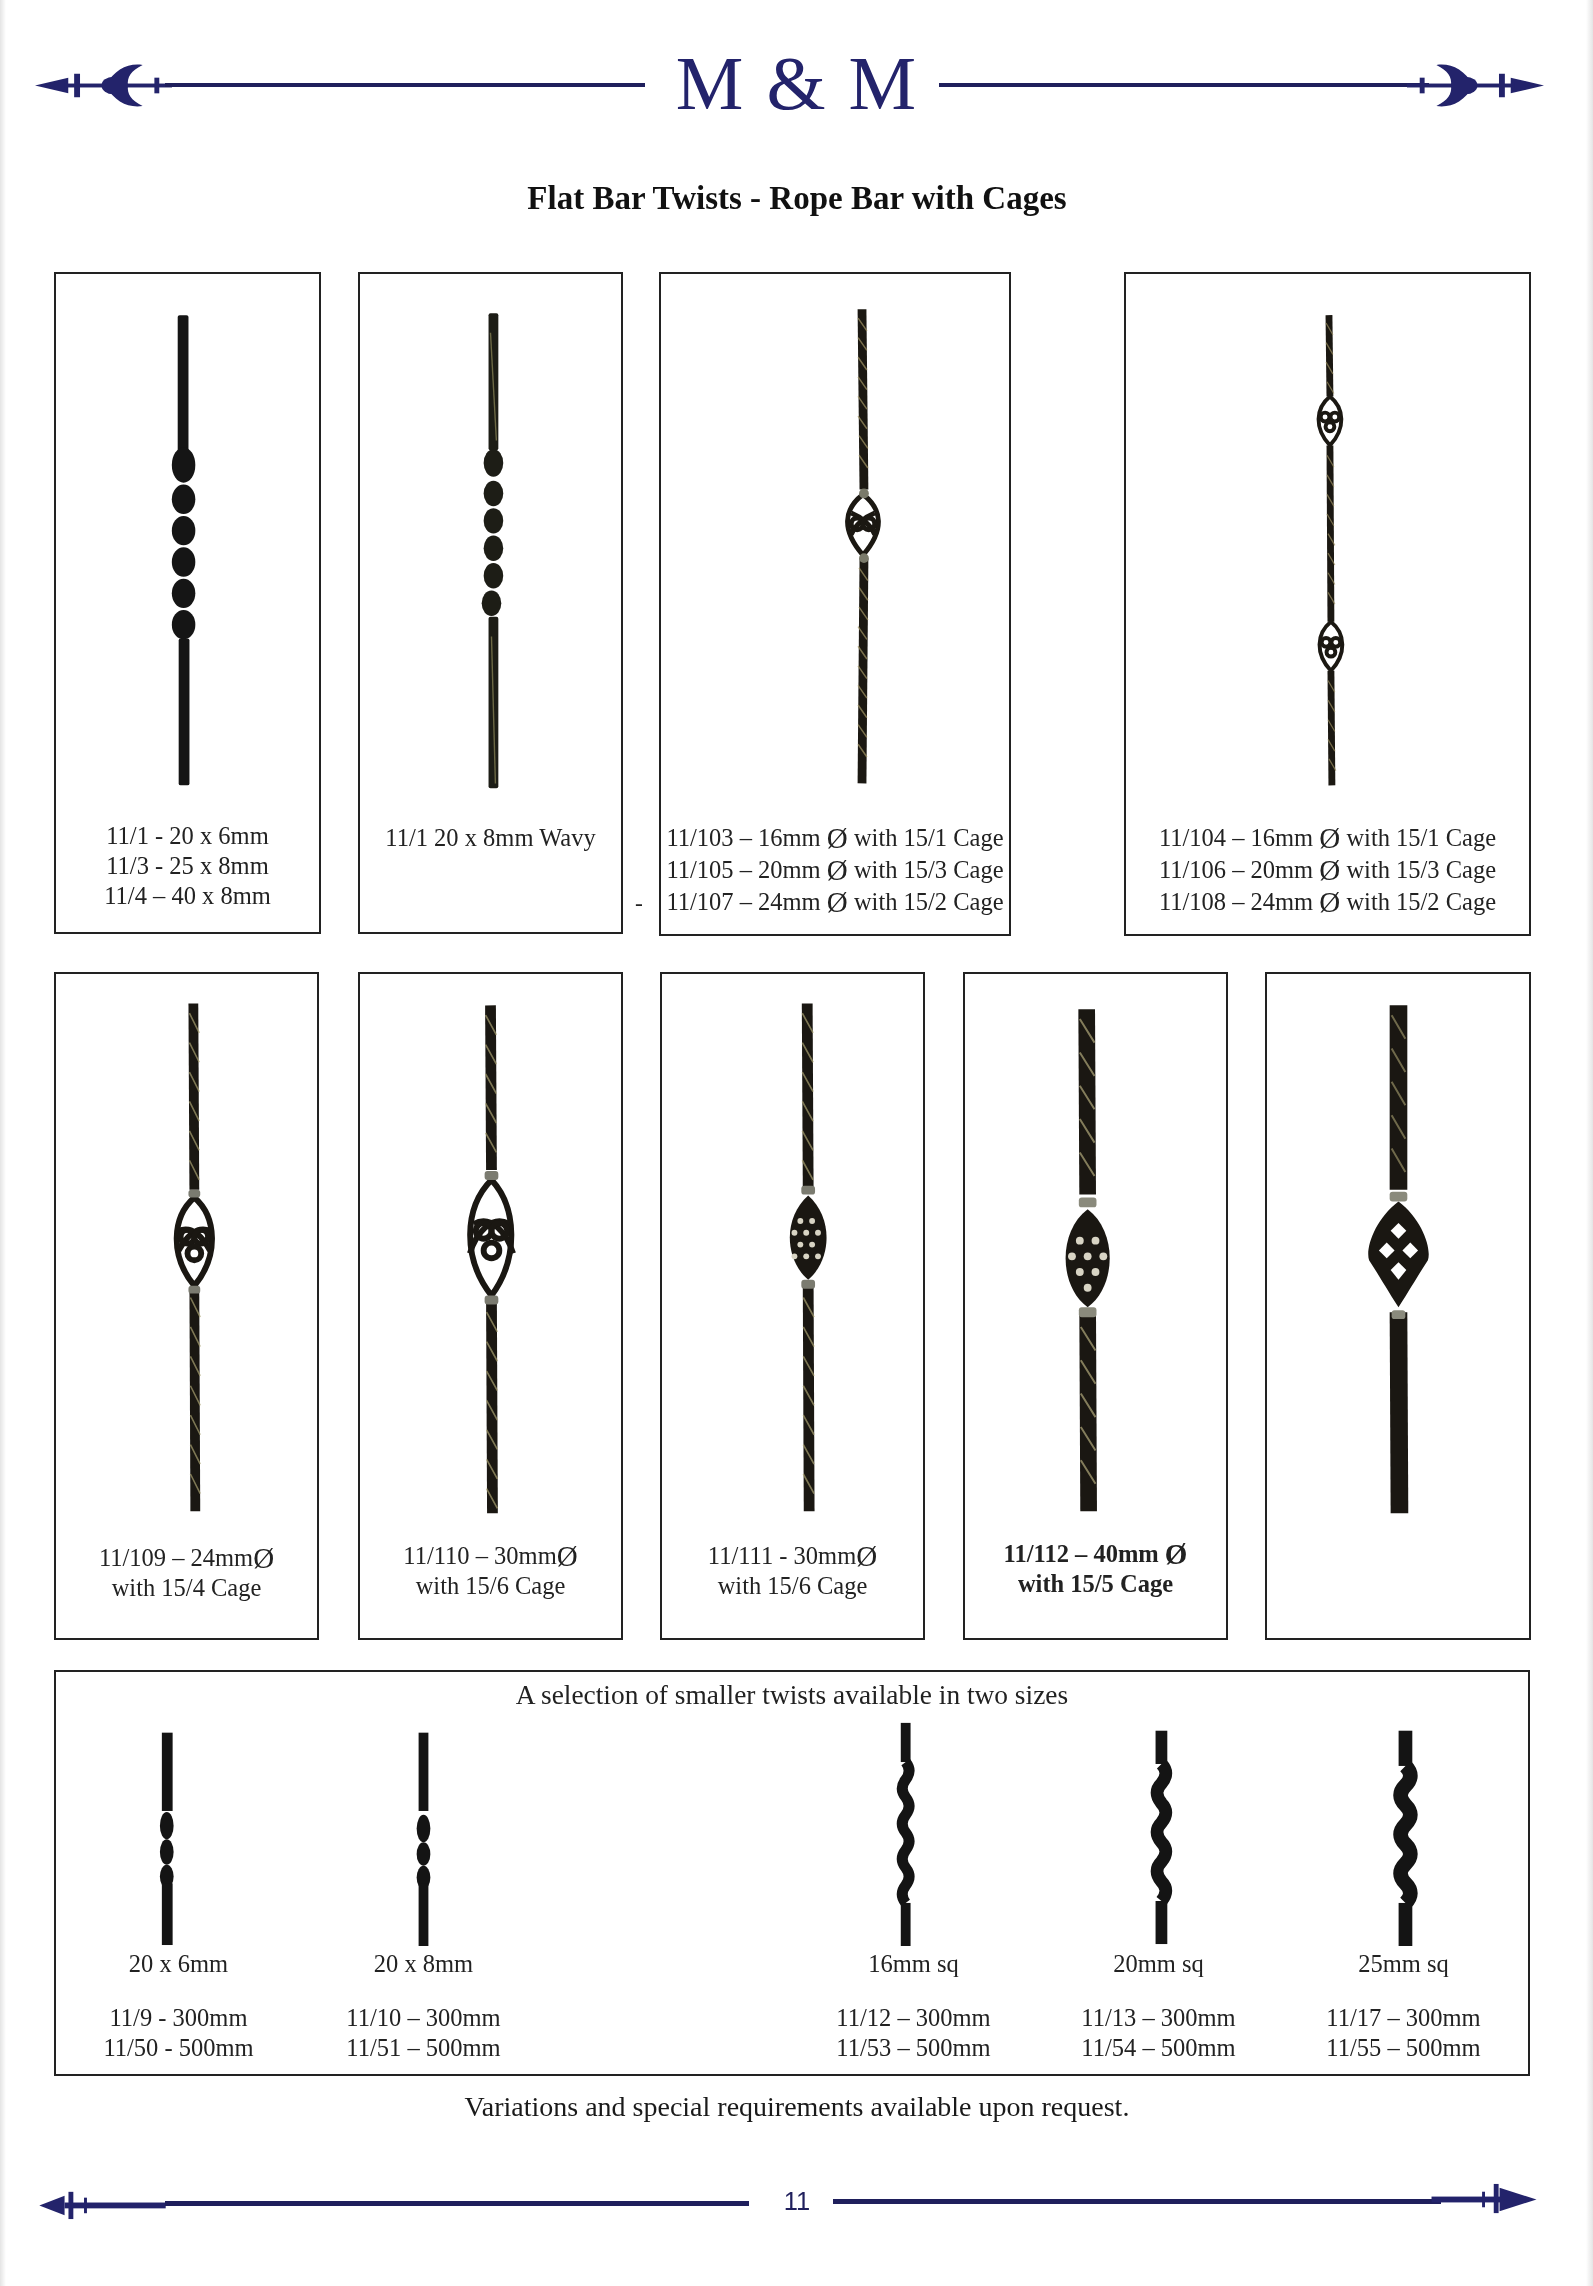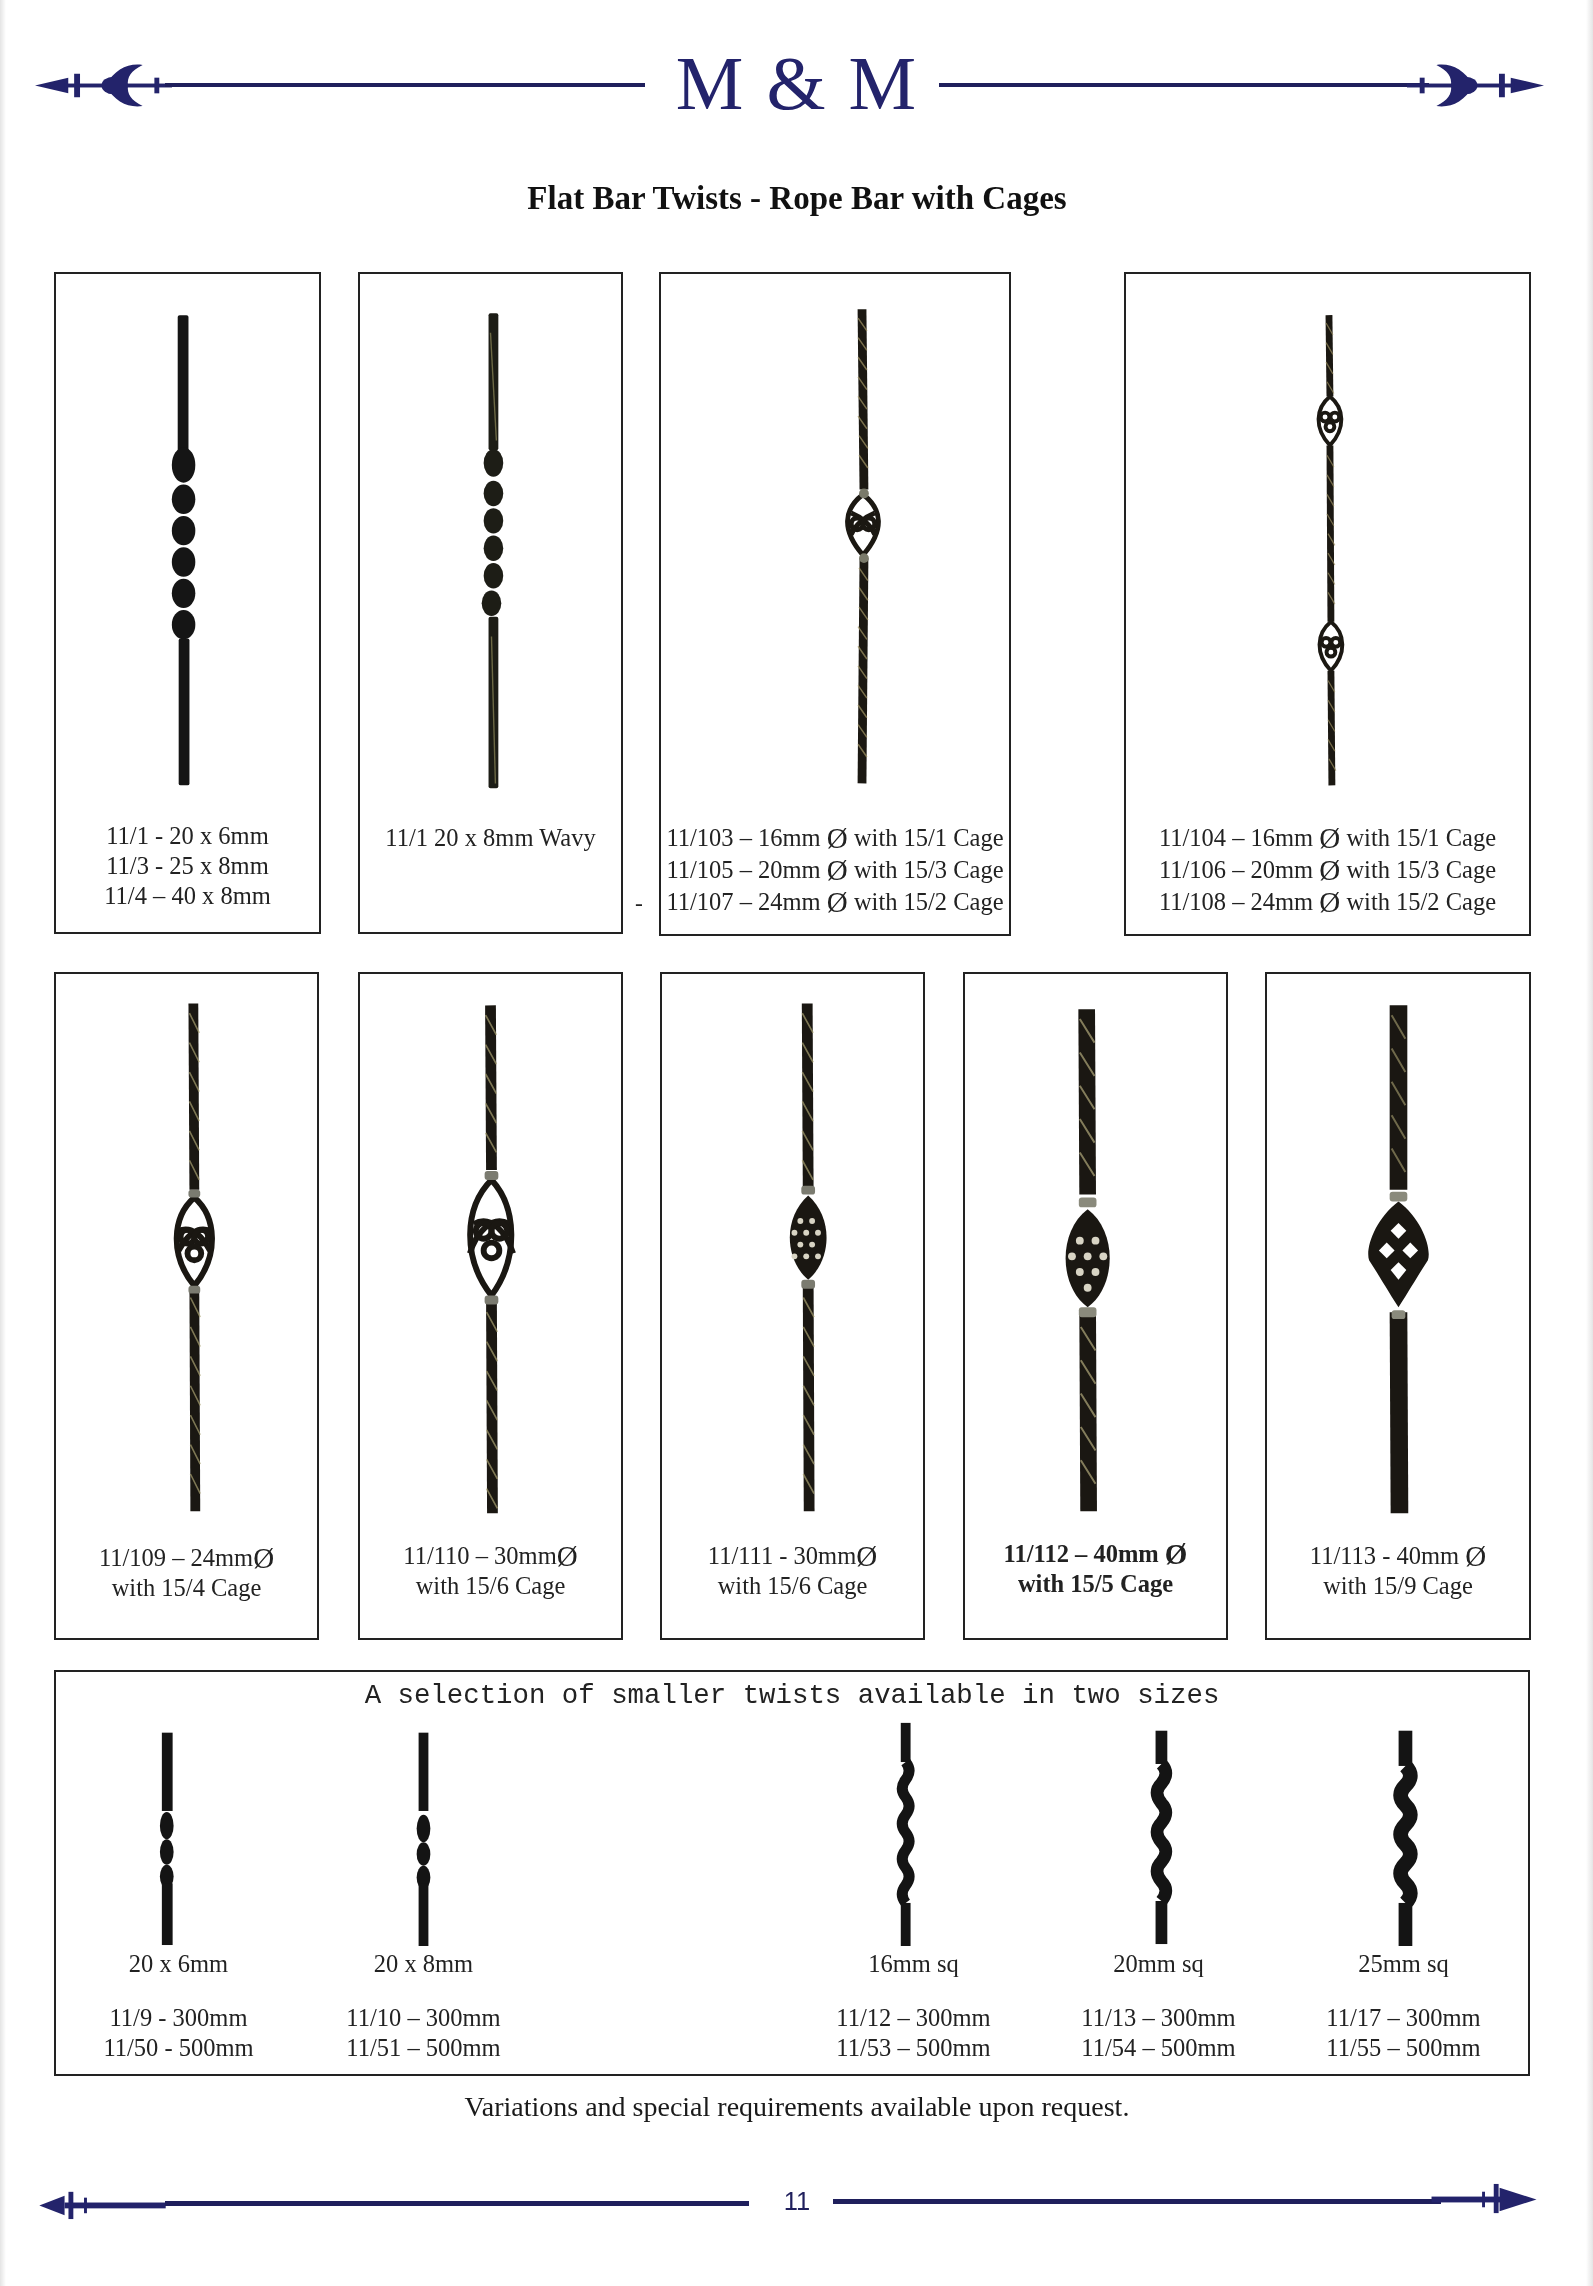--- a/index.html
+++ b/index.html
@@ -19,21 +19,21 @@
   .box { position: absolute; border: 2px solid #222; background: #fff; box-sizing: border-box; }
   .box .art { position: absolute; left: 0; right: 0; top: 0; }
   .box .caption { position: absolute; left: 0; right: 0; text-align: center; font-size: 24.5px; line-height: 30px; color: #222; }
   .caption .line { display: block; white-space: nowrap; }
   .dia { display: inline-block; font-size: 29px; transform: translateY(2px); }
 
   .stray-dash { position: absolute; font-size: 23.5px; color: #222; }
 
   
   .panel { position: absolute; left: 54px; top: 1670px; width: 1476px; height: 406px; border: 2px solid #222; box-sizing: border-box; background: #fff; }
-  .panel-title { position: absolute; left: 0; right: 0; top: 7.8px; text-align: center; font-size: 27.4px; color: #222; font-family: Liberation Mono, monospace; }
+  .panel-title { position: absolute; left: 0; right: 0; top: 7.8px; text-align: center; font-size: 27.4px; color: #222; }
   .small-col { position: absolute; top: 0; width: 245px; height: 402px; text-align: center; }
   .small-col svg { position: absolute; left: 0; top: 0; }
   .small-size { position: absolute; left: 0; right: 0; top: 278px; font-size: 24.5px; color: #222; }
   .small-codes { position: absolute; left: 0; right: 0; top: 331px; font-size: 24.5px; line-height: 30px; color: #222; }
   .small-codes span { display: block; white-space: nowrap; }
 
   .footer-note { position: absolute; left: 0; width: 1594px; top: 2091px; text-align: center; font-size: 28px; color: #1a1a1a; }
   .page-number { position: absolute; left: 0; width: 1594px; top: 2187px; text-align: center; font-family: "Liberation Sans", "DejaVu Sans", sans-serif; font-size: 25.5px; color: #1f1f5c; }
 </style>
 </head>
@@ -295,24 +295,20 @@
     <path d="M134,232 C110,250 100,280 104,292 C112,304 120,318 134,340 C148,318 156,304 164,292 C168,280 158,250 134,232 Z" fill="#1a1712"></path>
     <g fill="#ffffff">
       <polygon points="126,262 134,254 142,262 134,270"></polygon>
       <polygon points="114,282 122,274 130,282 122,290"></polygon>
       <polygon points="138,282 146,274 154,282 146,290"></polygon>
       <polygon points="126,302 134,294 142,302 134,312"></polygon>
     </g>
     <rect x="125" y="222" width="18" height="10" rx="3" fill="#8a8a7c"></rect>
     <rect x="127" y="343" width="14" height="9" rx="3" fill="#8a8a7c"></rect>
   </svg>
-  <div class="caption" style="top:565px;">
-    <span class="line"><span>11/113 - 40mm</span> <span class="dia">Ø</span></span>
-    <span class="line">with 15/9 Cage</span>
-  </div>
 </div>
 
 <div class="panel">
   <div class="panel-title">A selection of smaller twists available in two sizes</div>
 
   <div class="small-col" style="left:0px;">
     <svg width="245" height="274" viewBox="0 0 250 280">
       <g fill="#141414">
           <rect x="108" y="62" width="11" height="80"></rect>
           <ellipse cx="113" cy="157" rx="7" ry="14"></ellipse>

